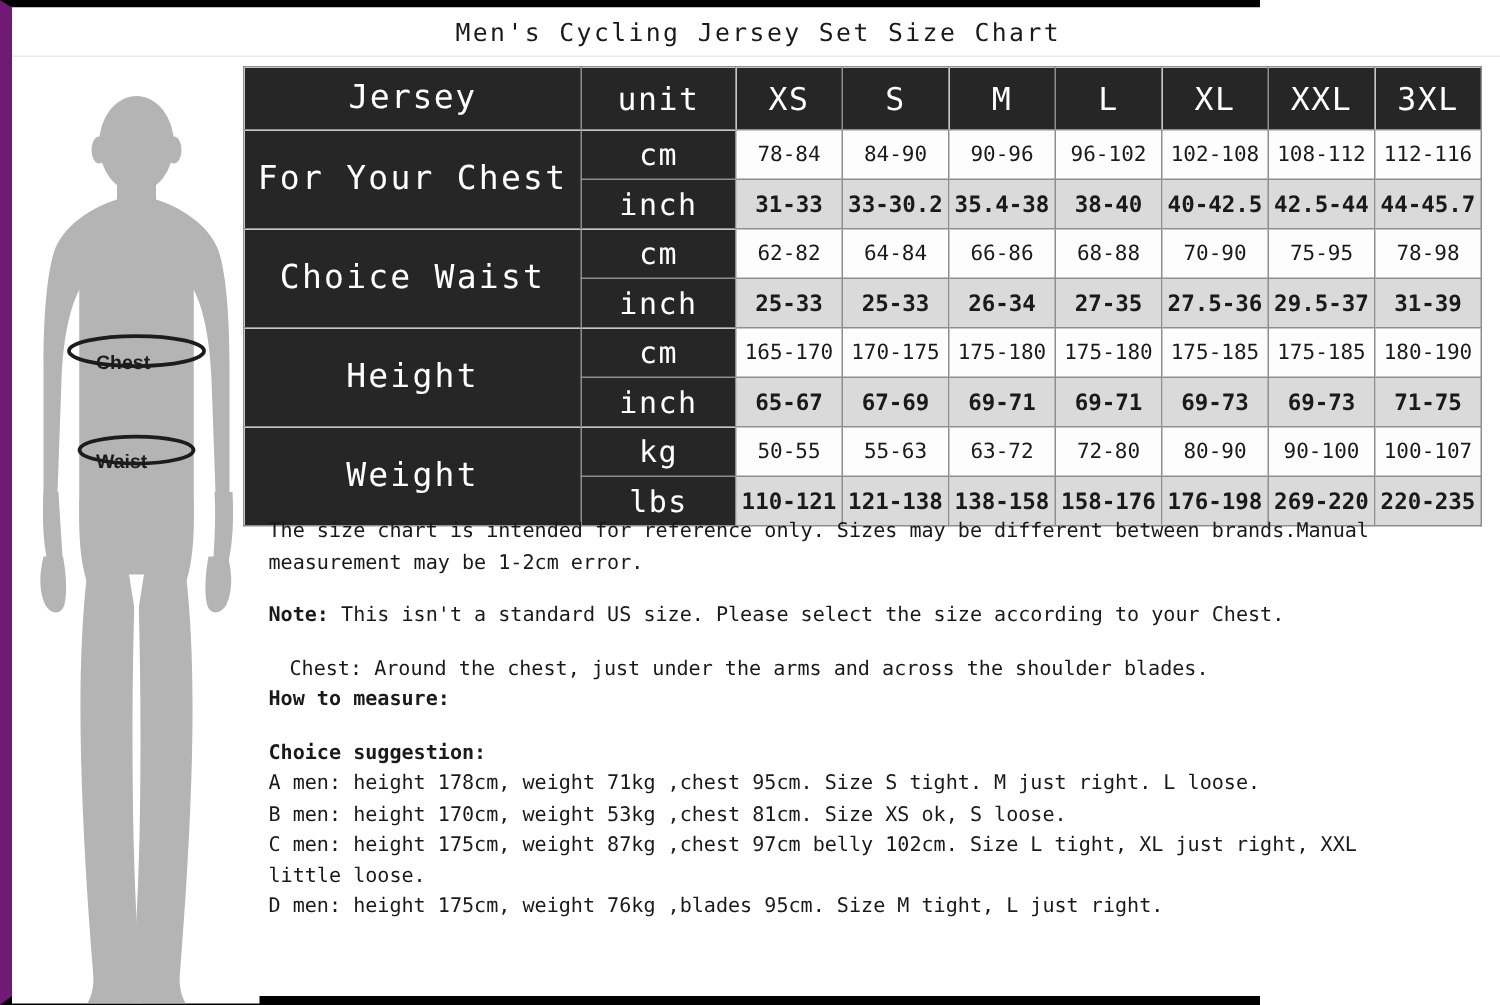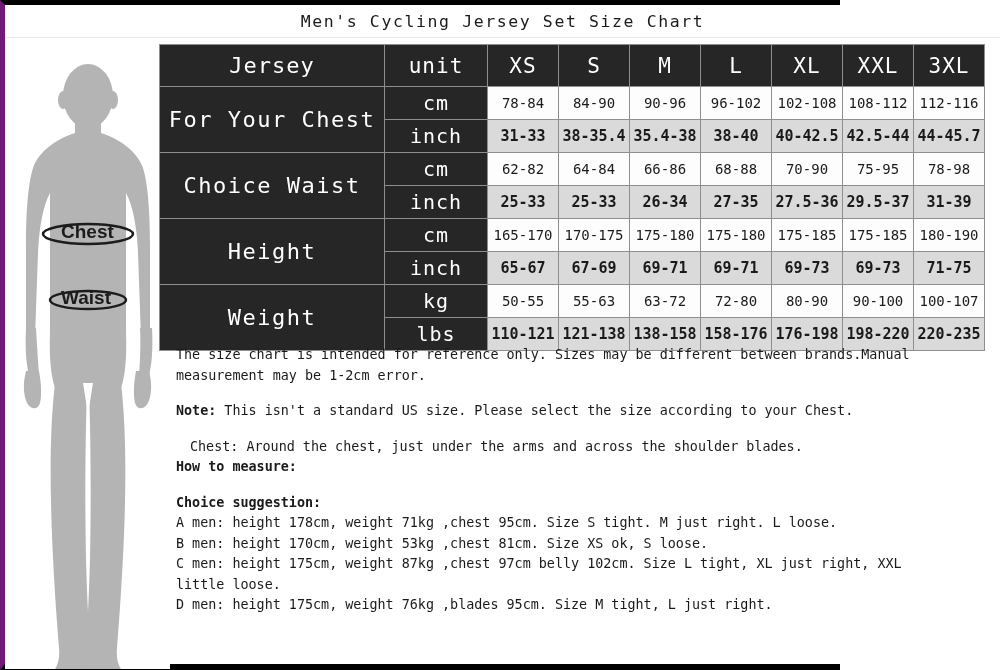--- a/index.html
+++ b/index.html
@@ -13,21 +13,21 @@
     overflow: hidden;
     font-family: "DejaVu Sans Mono", monospace;
   }
 
   #page {
     position: relative;
     width: 840px;
     height: 670px;
     box-sizing: border-box;
     border-top: 5px solid #000000;
-    border-left: 5px solid #701a75;
+    border-left: 8px solid #701a75;
     border-bottom: 6px solid #000000;
     background: #ffffff;
     padding-left: 36px;
   }
 
   
   #title-bar {
     position: absolute;
     left: 0; top: 0;
     width: 995px;
@@ -60,23 +60,24 @@
     height: 631px;
     background: #ffffff;
     overflow: hidden;
   }
   #figure-svg { display: block; }
 
   .body-label {
     position: absolute;
     font-family: "Liberation Sans", sans-serif;
     font-weight: bold;
-    font-size: 19px;
+    font-size: 13px;
     color: #1c1c1c;
     white-space: nowrap;
+    margin-top: 13px;
   }
   #chest-label { left: 56px; top: 183px; }
   #waist-label { left: 56px; top: 249px; }
 
   
   #size-table {
     position: absolute;
     left: 154px;
     top: 39px;
     width: 825px;
@@ -272,21 +273,21 @@
         <td class="val">84-90</td>
         <td class="val">90-96</td>
         <td class="val">96-102</td>
         <td class="val">102-108</td>
         <td class="val">108-112</td>
         <td class="val">112-116</td>
       </tr>
       <tr class="row-imperial">
         <td class="unit">inch</td>
         <td class="val">31-33</td>
-        <td class="val">38-35.4</td>
+        <td class="val">33-30.2</td>
         <td class="val">35.4-38</td>
         <td class="val">38-40</td>
         <td class="val">40-42.5</td>
         <td class="val">42.5-44</td>
         <td class="val">44-45.7</td>
       </tr>
 
       <tr class="row-metric">
         <td class="cat" rowspan="2">Choice Waist</td>
         <td class="unit">cm</td>
@@ -342,21 +343,21 @@
         <td class="val">90-100</td>
         <td class="val">100-107</td>
       </tr>
       <tr class="row-imperial">
         <td class="unit">lbs</td>
         <td class="val">110-121</td>
         <td class="val">121-138</td>
         <td class="val">138-158</td>
         <td class="val">158-176</td>
         <td class="val">176-198</td>
-        <td class="val">198-220</td>
+        <td class="val">269-220</td>
         <td class="val">220-235</td>
       </tr>
     </tbody>
   </table>
 
   <div id="notes">
     <div class="note-p">The size chart is intended for reference only. Sizes may be different between brands.Manual</div>
     <div class="note-p">measurement may be 1-2cm error.</div>
 
     <div class="note-gap"></div>

